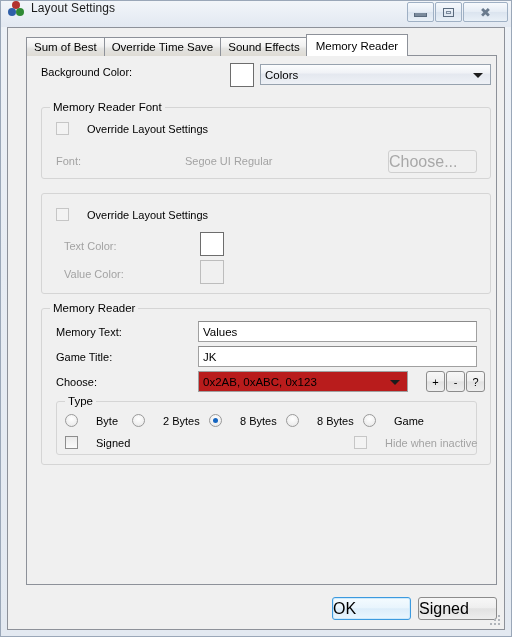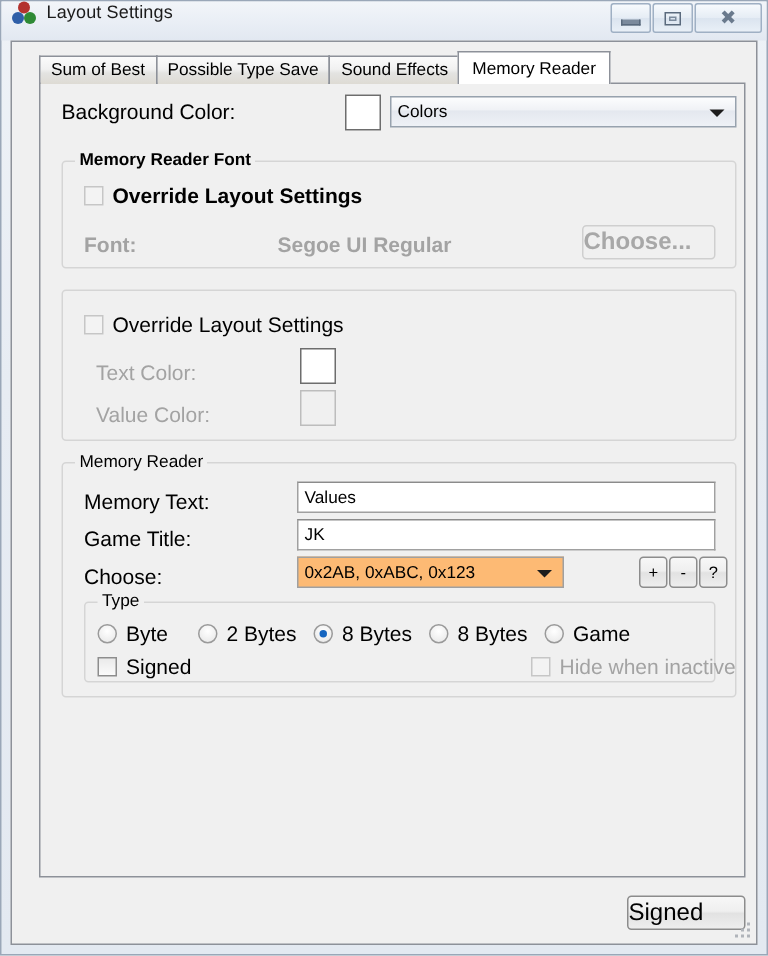--- a/index.html
+++ b/index.html
@@ -175,21 +175,21 @@
     z-index: 1;
   }
 
   
   .row {
     position: absolute;
     display: flex;
     align-items: center;
   }
   .lbl {
-    font-size: 14px;
+    font-size: 11px;
     color: #000;
     white-space: nowrap;
   }
   .lbl.dim { color: #a3a3a3; }
 
   .swatch {
     width: 24px;
     height: 24px;
     box-sizing: border-box;
     border: 1px solid #6d6d6d;
@@ -295,21 +295,21 @@
     position: relative;
   }
   .radio.checked:after {
     content: "";
     position: absolute;
     left: 3px; top: 3px;
     width: 5px; height: 5px;
     border-radius: 50%;
     background: #1565c0;
   }
-  .cbrow { display: flex; align-items: center; gap: 6px; }
+  .cbrow { display: flex; align-items: center; gap: 18px; }
 
   .smallbtn {
     width: 19px;
     height: 21px;
     box-sizing: border-box;
     border: 1px solid #8c8c8c;
     border-radius: 3px;
     background: linear-gradient(to bottom, #f7f7f7 0%, #efefef 45%, #e2e2e2 52%, #eeeeee 100%);
     display: flex;
     align-items: center;
@@ -370,21 +370,21 @@
 
   <div class="client">
 
     <div class="tabctl">
 
       <div class="tabstrip">
         <div class="tab">
           <span>Sum of Best</span>
         </div>
         <div class="tab">
-          <span>Possible Type Save</span>
+          <span>Override Time Save</span>
         </div>
         <div class="tab">
           <span>Sound Effects</span>
         </div>
         <div class="tab active">
           <span>Memory Reader</span>
         </div>
 
       </div>
 
@@ -392,21 +392,21 @@
 
         <div class="row" style="left:14px; top:10px;">
           <span class="lbl">Background Color:</span>
         </div>
         <div class="swatch" style="position:absolute; left:203px; top:7px;"></div>
         <div class="combo" style="position:absolute; left:233px; top:8px; width:231px;">
           <span>Colors</span>
           <span class="caret"></span>
         </div>
 
-        <div class="groupbox" style="left:14px; top:51px; width:450px; height:72px;font-weight:bold;">
+        <div class="groupbox" style="left:14px; top:51px; width:450px; height:72px;">
           <span class="gb-title">Memory Reader Font</span>
 
           <div class="cbrow" style="position:absolute; left:14px; top:14px;">
             <span class="checkbox dim"></span>
             <span class="lbl">Override Layout Settings</span>
           </div>
 
           <span class="lbl dim" style="position:absolute; left:14px; top:47px;">Font:</span>
           <span class="lbl dim" style="position:absolute; left:143px; top:47px;">Segoe UI Regular</span>
           <div class="btn dim" style="position:absolute; left:346px; top:42px; width:89px; height:23px;">
@@ -435,21 +435,21 @@
           <div class="textbox" style="position:absolute; left:156px; top:12px; width:279px;">
             <span>Values</span>
           </div>
 
           <span class="lbl" style="position:absolute; left:14px; top:42px;">Game Title:</span>
           <div class="textbox" style="position:absolute; left:156px; top:37px; width:279px;">
             <span>JK</span>
           </div>
 
           <span class="lbl" style="position:absolute; left:14px; top:67px;">Choose:</span>
-          <div class="combo" style="position:absolute; left:156px; top:62px; width:178px; background:#fdba74; border-color:#a0a0a0;">
+          <div class="combo" style="position:absolute; left:156px; top:62px; width:210px; background:#b91c1c; border-color:#a0a0a0;">
             <span>0x2AB, 0xABC, 0x123</span>
             <span class="caret"></span>
           </div>
           <div class="smallbtn" style="position:absolute; left:384px; top:62px;">
             <span>+</span>
           </div>
           <div class="smallbtn" style="position:absolute; left:404px; top:62px;">
             <span>-</span>
           </div>
           <div class="smallbtn" style="position:absolute; left:424px; top:62px;">
@@ -488,20 +488,23 @@
               <span class="checkbox dim"></span>
               <span class="lbl dim">Hide when inactive</span>
             </div>
           </div>
         </div>
 
       </div>
     </div>
 
     <div class="footer-btns">
+      <div class="btn default">
+        <span>OK</span>
+      </div>
       <div class="btn">
         <span>Signed</span>
       </div>
     </div>
 
     <div class="grip">
       <i style="left:8px; top:0px;"></i>
       <i style="left:4px; top:4px;"></i>
       <i style="left:8px; top:4px;"></i>
       <i style="left:0px; top:8px;"></i>

